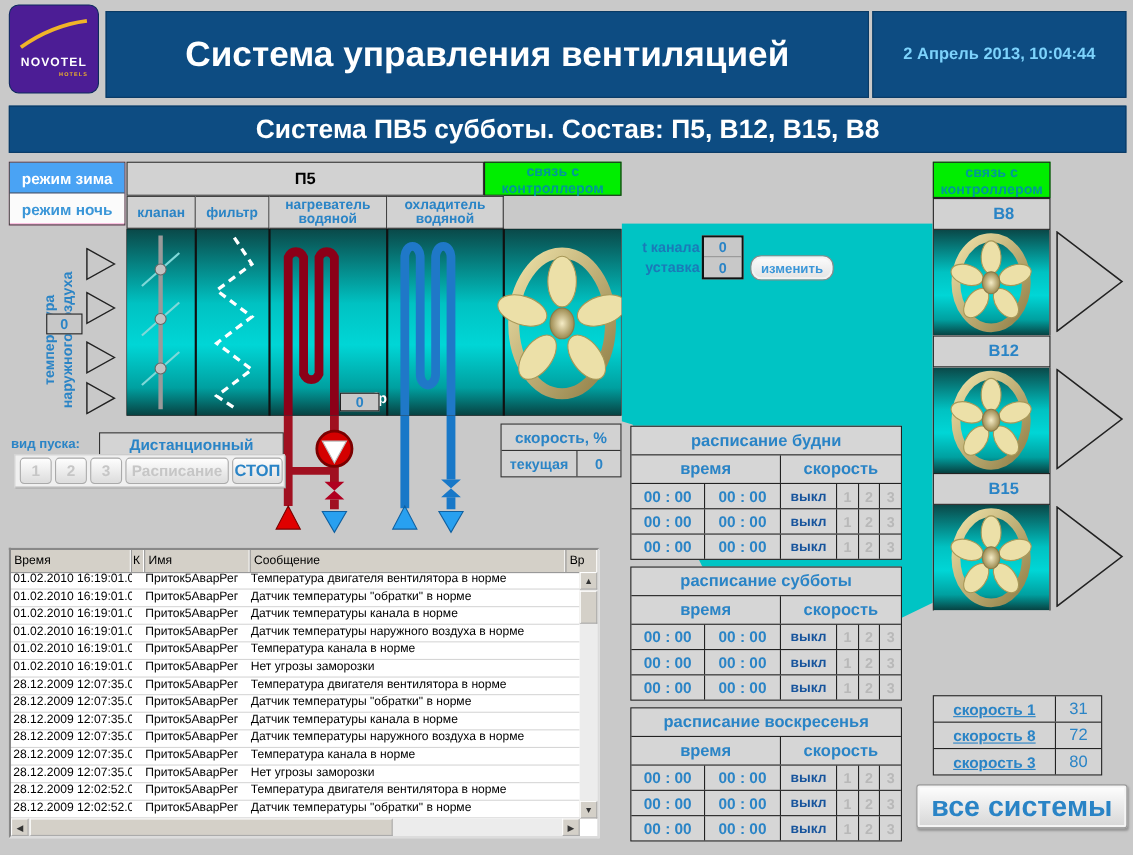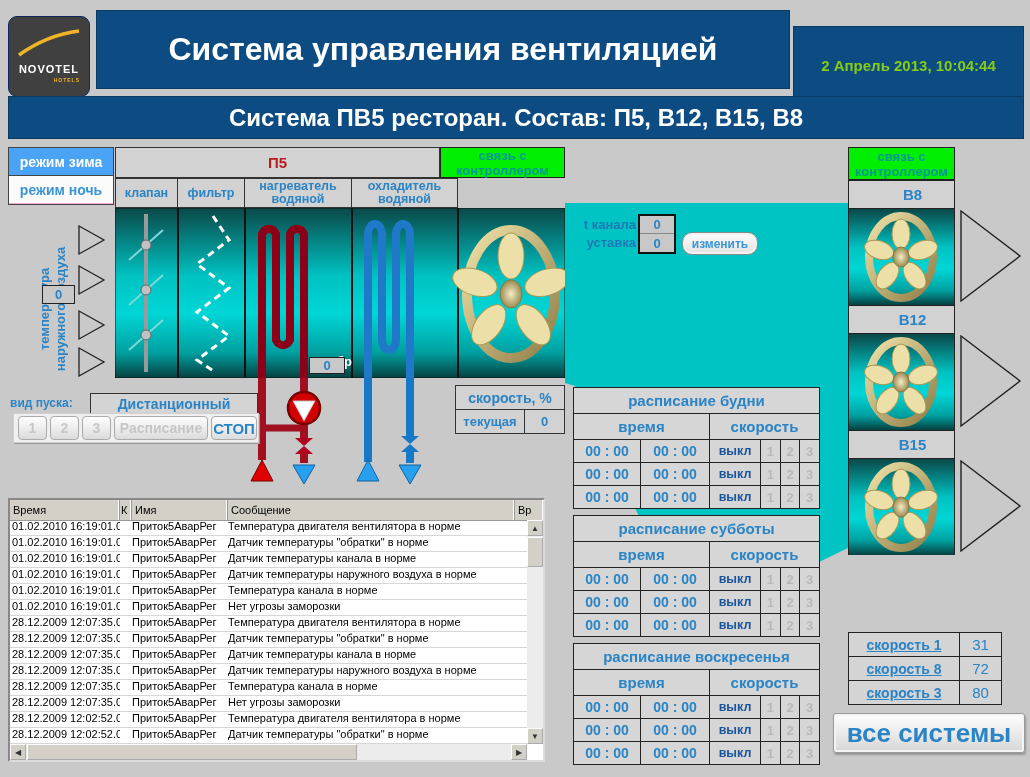--- a/index.html
+++ b/index.html
@@ -1,38 +1,38 @@
 <!DOCTYPE html>
 <html><head>
 <meta charset="utf-8">
 <style>
   html,body{margin:0;padding:0;background:#c9c9c9;font-family:"Liberation Sans",sans-serif;}
   .screen{position:relative;width:1030px;height:777px;background:#c9c9c9;overflow:hidden;}
   .abs{position:absolute;}
 
   
-  .logo{left:8px;top:16px;width:80px;height:79px;background:#404040;border-radius:9px;border:1px solid #0d2a5e;}
+  .logo{left:8px;top:4px;width:80px;height:79px;background:#4c1d95;border-radius:9px;border:1px solid #0d2a5e;}
   .logo .brand{position:absolute;left:0;right:0;top:46px;text-align:center;color:#fff;font-weight:bold;font-size:11px;letter-spacing:1px;}
   .logo .sub{position:absolute;right:9px;top:60px;color:#f0b428;font-size:5px;letter-spacing:1px;font-weight:bold;}
   .titlebar{left:96px;top:10px;width:692px;height:77px;background:#0d4c82;border:1px solid #093a64;color:#fff;
     display:flex;align-items:center;justify-content:center;font-size:32px;font-weight:bold;}
-  .datebar{left:793px;top:10px;width:229px;height:77px;background:#0d4c82;border:1px solid #093a64;color:#84cc16;
-    display:flex;align-items:center;justify-content:center;font-size:15px;font-weight:bold;margin-top:16px;}
+  .datebar{left:793px;top:10px;width:229px;height:77px;background:#0d4c82;border:1px solid #093a64;color:#7dd3fc;
+    display:flex;align-items:center;justify-content:center;font-size:15px;font-weight:bold;}
   .subtitlebar{left:8px;top:96px;width:1014px;height:41px;background:#0d4c82;border:1px solid #093a64;color:#fff;
     display:flex;align-items:center;justify-content:center;font-size:24px;font-weight:bold;}
 
   
   .modes{left:8px;top:147px;width:104px;height:56px;border:1px solid #444;background:#f9a8d4;}
   .mode-btn{height:27px;display:flex;align-items:center;justify-content:center;font-size:14px;font-weight:bold;cursor:pointer;}
   .mode-winter{background:#4aa3f4;color:#fff;border-bottom:1px solid #444;}
   .mode-night{background:#fbfbfb;color:#3a96d8;}
 
   
   .unit-title{left:115px;top:147px;width:325px;height:31px;background:#d2d2d2;border:1px solid #333;
-    display:flex;align-items:center;justify-content:center;color:#b91c1c;font-size:15px;font-weight:bold;box-sizing:border-box;}
+    display:flex;align-items:center;justify-content:center;color:#000000;font-size:15px;font-weight:bold;box-sizing:border-box;}
   .link-badge{background:#00ee00;border:1px solid #222;color:#009898;font-size:13px;font-weight:bold;line-height:15px;
     display:flex;align-items:center;justify-content:center;text-align:center;box-sizing:border-box;}
   .badge-p5{left:440px;top:147px;width:125px;height:31px;}
   .badge-v{left:848px;top:147px;width:107px;height:33px;}
   .colheads{left:115px;top:178px;height:30px;display:flex;}
   .colhead{background:#d2d2d2;border:1px solid #333;border-left:none;box-sizing:border-box;color:#2a84c6;
     font-size:12.5px;font-weight:bold;line-height:13px;display:flex;align-items:center;justify-content:center;text-align:center;}
   .colhead:first-child{border-left:1px solid #333;}
 
   
@@ -174,21 +174,21 @@
 
   <div class="abs logo">
     <svg width="78" height="44" style="position:absolute;left:0;top:2px">
       <path d="M10,36 Q38,16 70,12" stroke="#f0b428" stroke-width="3.5" fill="none"></path>
     </svg>
     <div class="brand">NOVOTEL</div>
     <div class="sub">HOTELS</div>
   </div>
   <div class="abs titlebar">Система управления вентиляцией</div>
   <div class="abs datebar">2 Апрель 2013, 10:04:44</div>
-  <div class="abs subtitlebar">Система ПВ5 ресторан. Состав: П5, В12, В15, В8</div>
+  <div class="abs subtitlebar">Система ПВ5 субботы. Состав: П5, В12, В15, В8</div>
 
   <div class="abs modes">
     <div class="mode-btn mode-winter">режим зима</div>
     <div class="mode-btn mode-night">режим ночь</div>
   </div>
 
   <div class="abs duct"></div>
 
   <div class="abs unit-title">П5</div>
   <div class="abs link-badge badge-p5">связь с контроллером</div>

